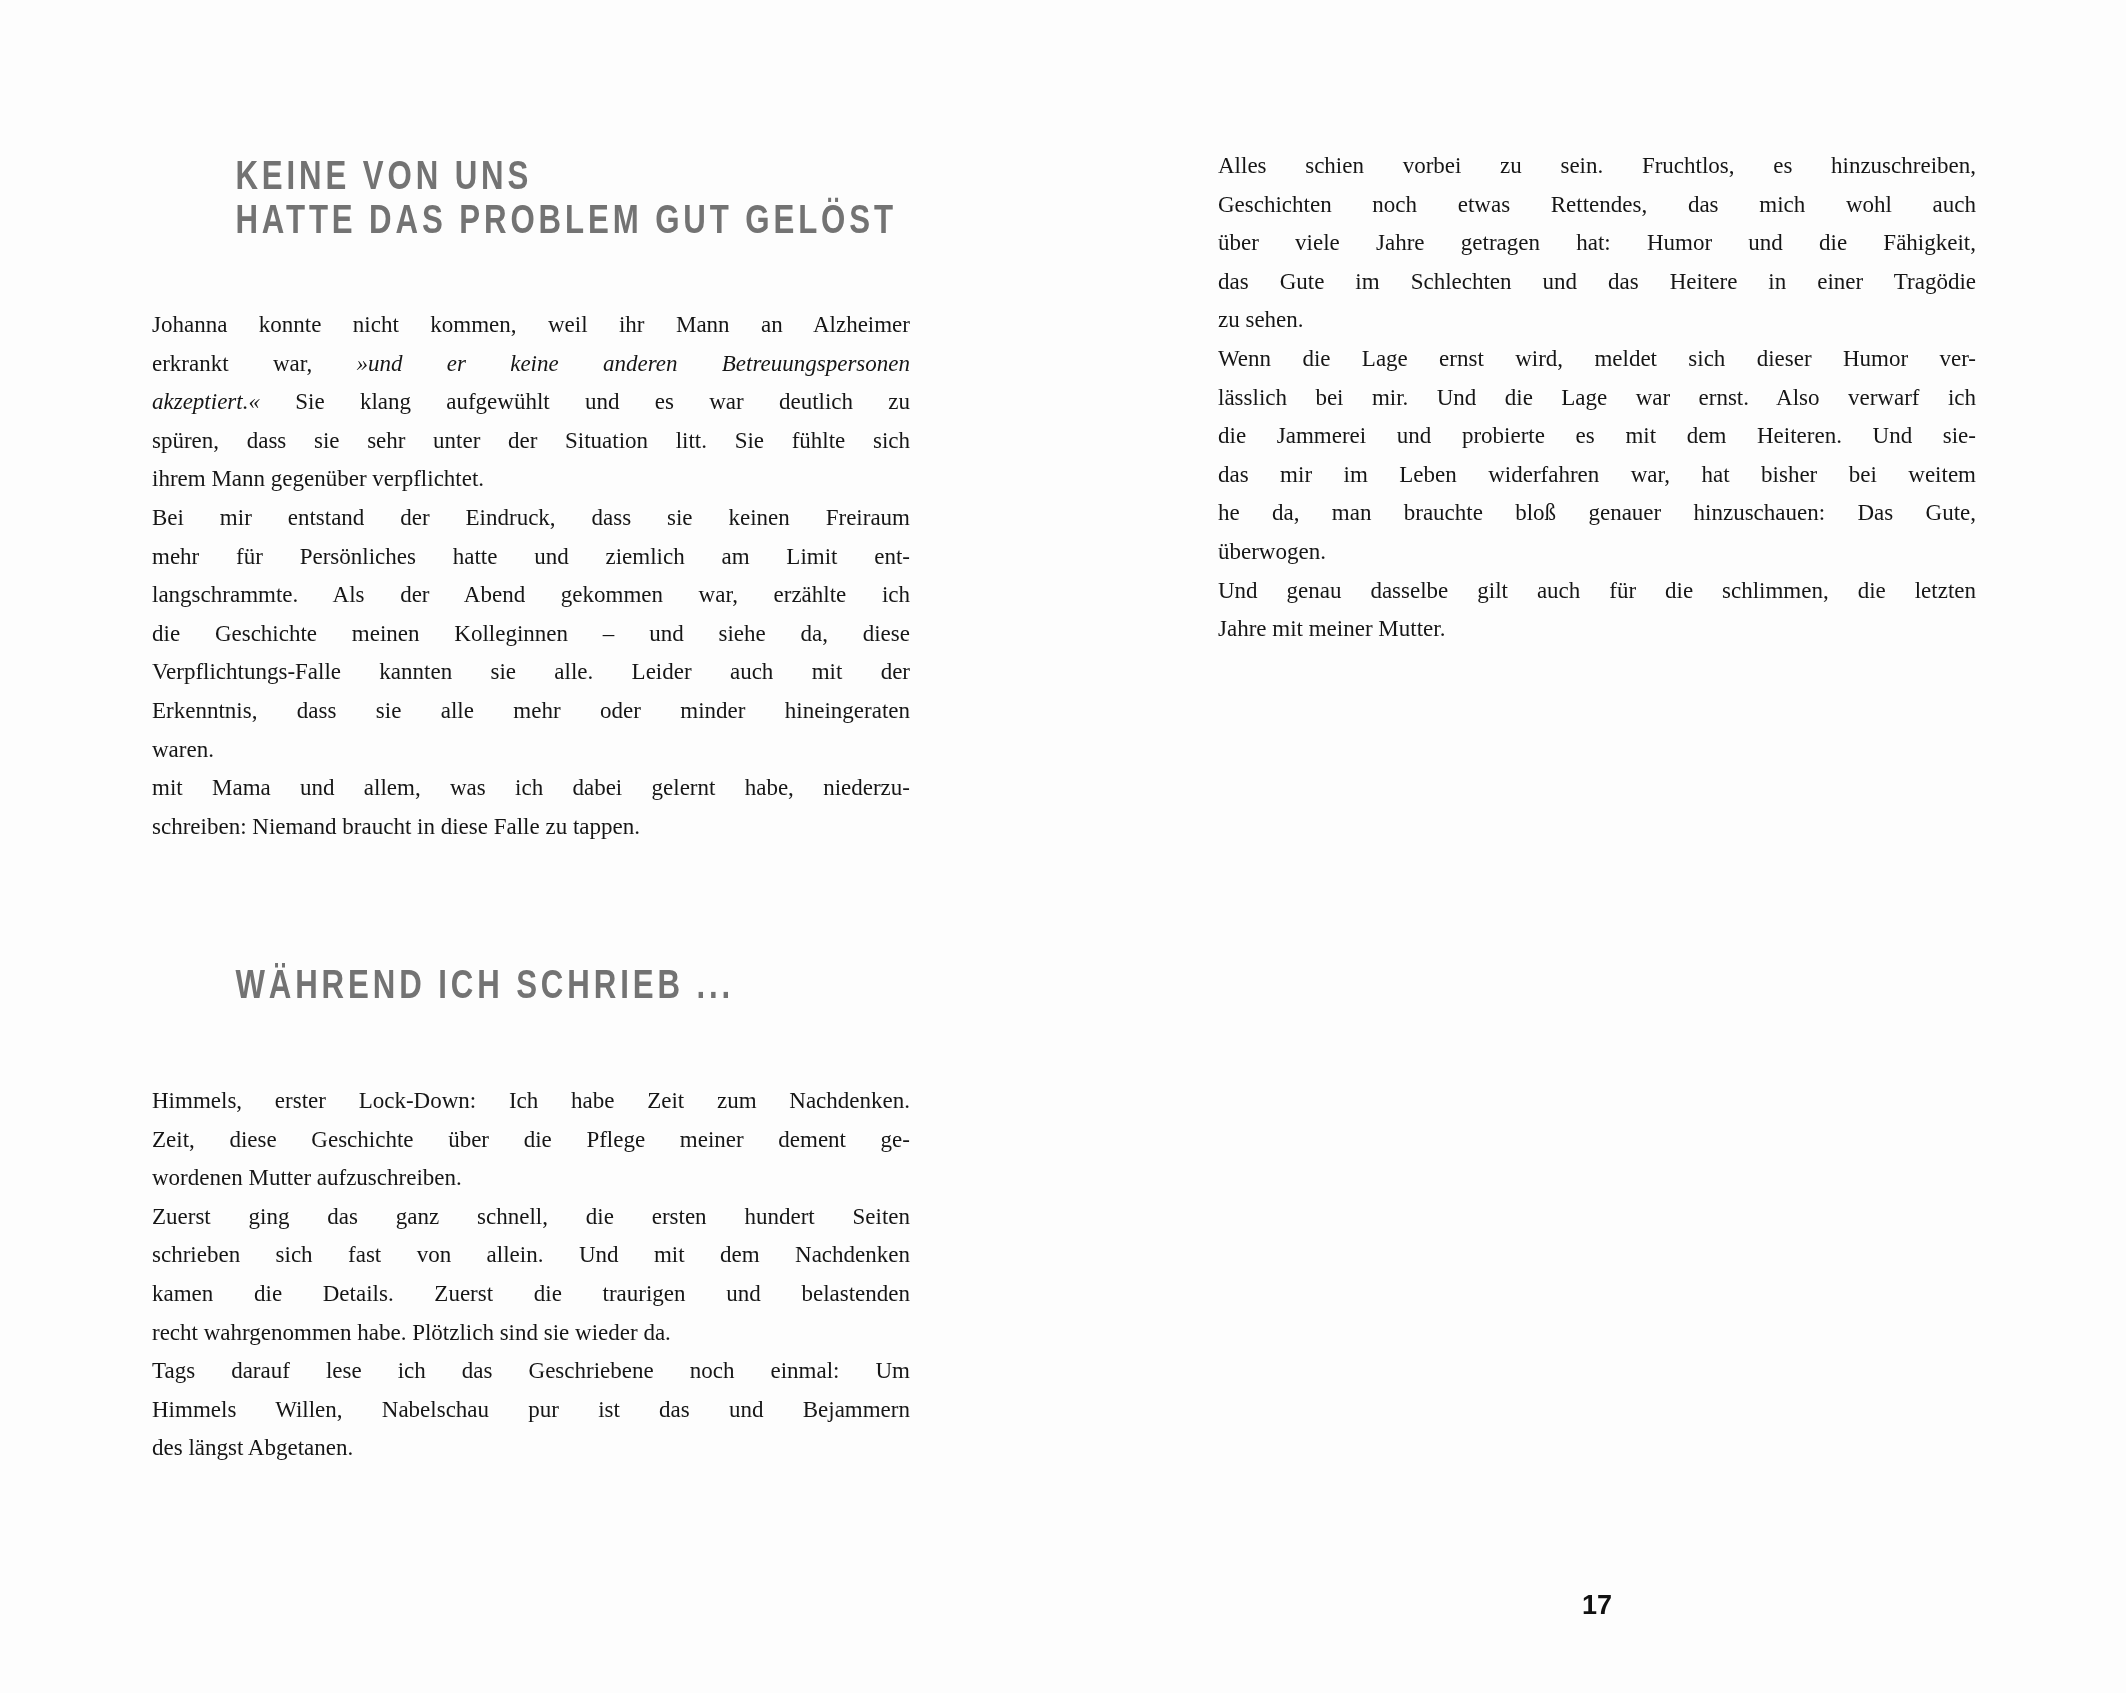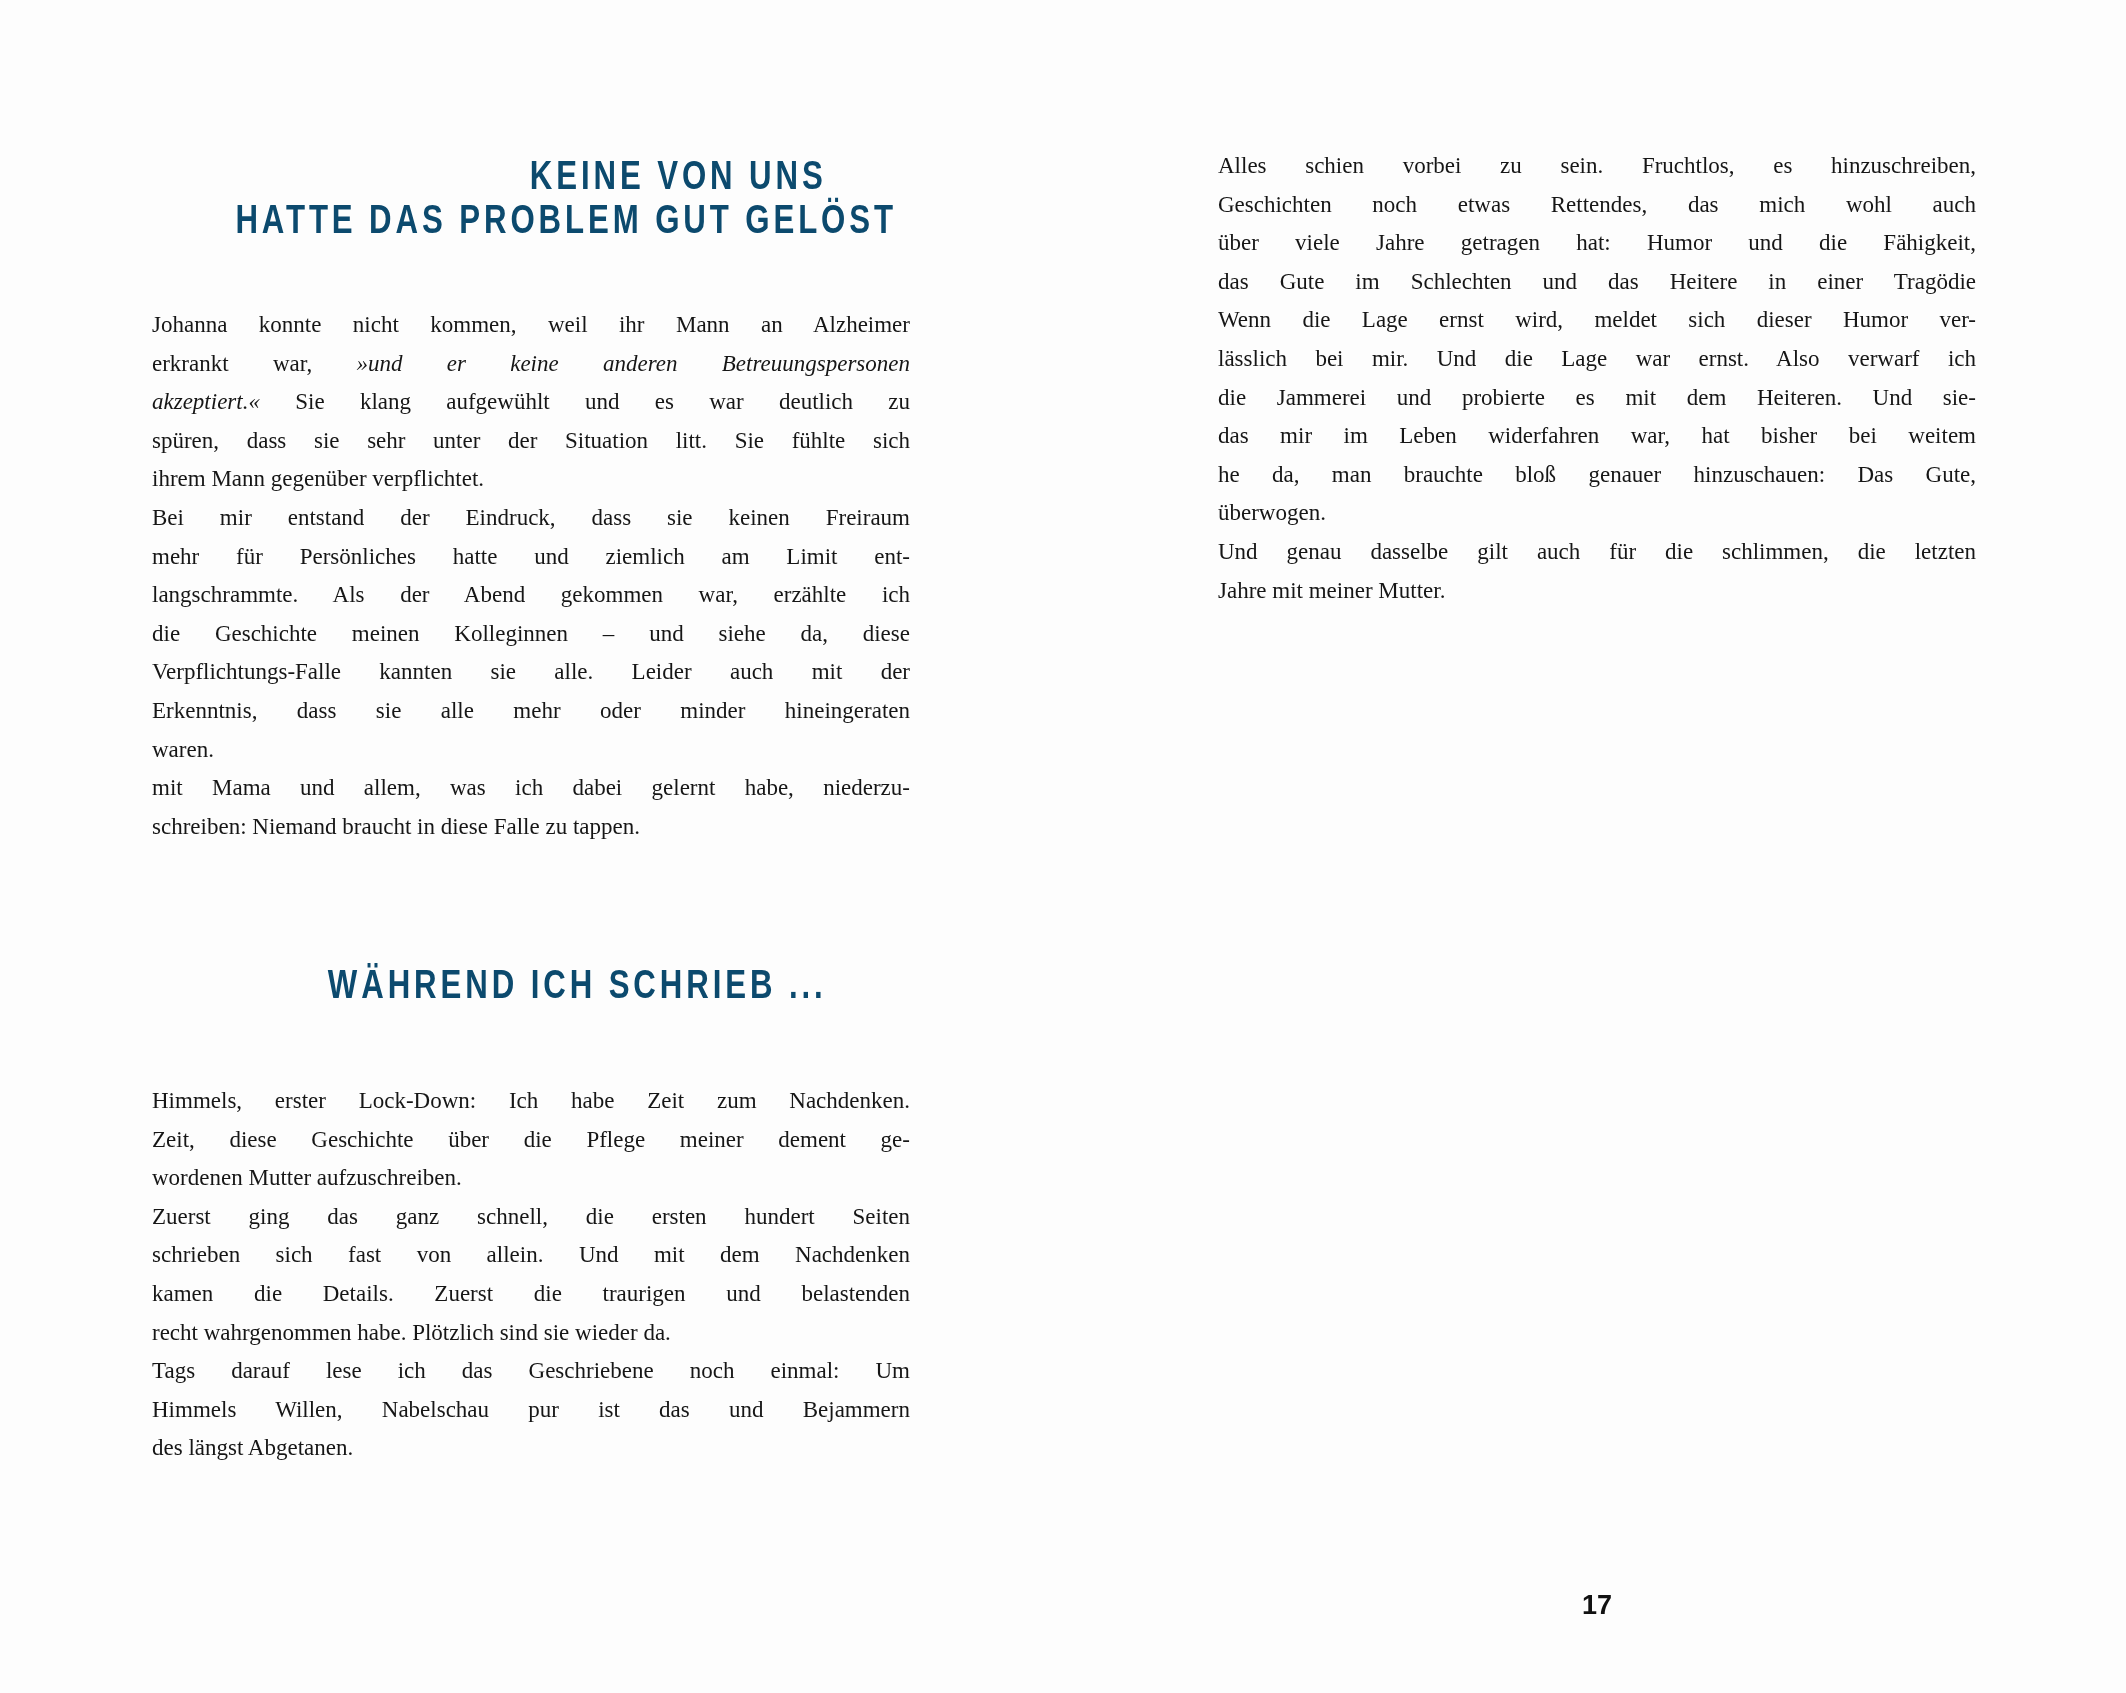--- a/index.html
+++ b/index.html
@@ -24,27 +24,27 @@
   .page.left  { left: 152px; width: 758px; }
   .page.right { left: 1218px; width: 758px; }
 
   .block {
     position: absolute;
     left: 0;
     right: 0;
   }
 
   .heading {
-    color: #0c4a6e;
+    color: #737373;
     font-family: "Liberation Sans", sans-serif;
     font-weight: bold;
     font-size: 40px;
     line-height: 44px;
     letter-spacing: 5px;
-    text-align: right;
+    text-align: left;
   }
   .heading-line {
     transform: scaleX(0.78);
     transform-origin: 50% 50%;
     white-space: nowrap;
   }
 
   .body-text {
     font-size: 23px;
     line-height: 38.6px;
@@ -117,20 +117,21 @@
     </div>
 
 </div>
 
 <div class="page right">
   <div class="block body-text" style="top:147px">
       <div class="line">Alles schien vorbei zu sein. Fruchtlos, es hinzuschreiben,</div>
       <div class="line">Geschichten noch etwas Rettendes, das mich wohl auch</div>
       <div class="line">über viele Jahre getragen hat: Humor und die Fähigkeit,</div>
       <div class="line">das Gute im Schlechten und das Heitere in einer Tragödie</div>
+      <div class="line last">zu sehen.</div>
       <div class="line">Wenn die Lage ernst wird, meldet sich dieser Humor ver-</div>
       <div class="line">lässlich bei mir. Und die Lage war ernst. Also verwarf ich</div>
       <div class="line">die Jammerei und probierte es mit dem Heiteren. Und sie-</div>
       <div class="line">das mir im Leben widerfahren war, hat bisher bei weitem</div>
       <div class="line">he da, man brauchte bloß genauer hinzuschauen: Das Gute,</div>
       <div class="line last">überwogen.</div>
       <div class="line">Und genau dasselbe gilt auch für die schlimmen, die letzten</div>
       <div class="line last">Jahre mit meiner Mutter.</div>
     </div>
 

